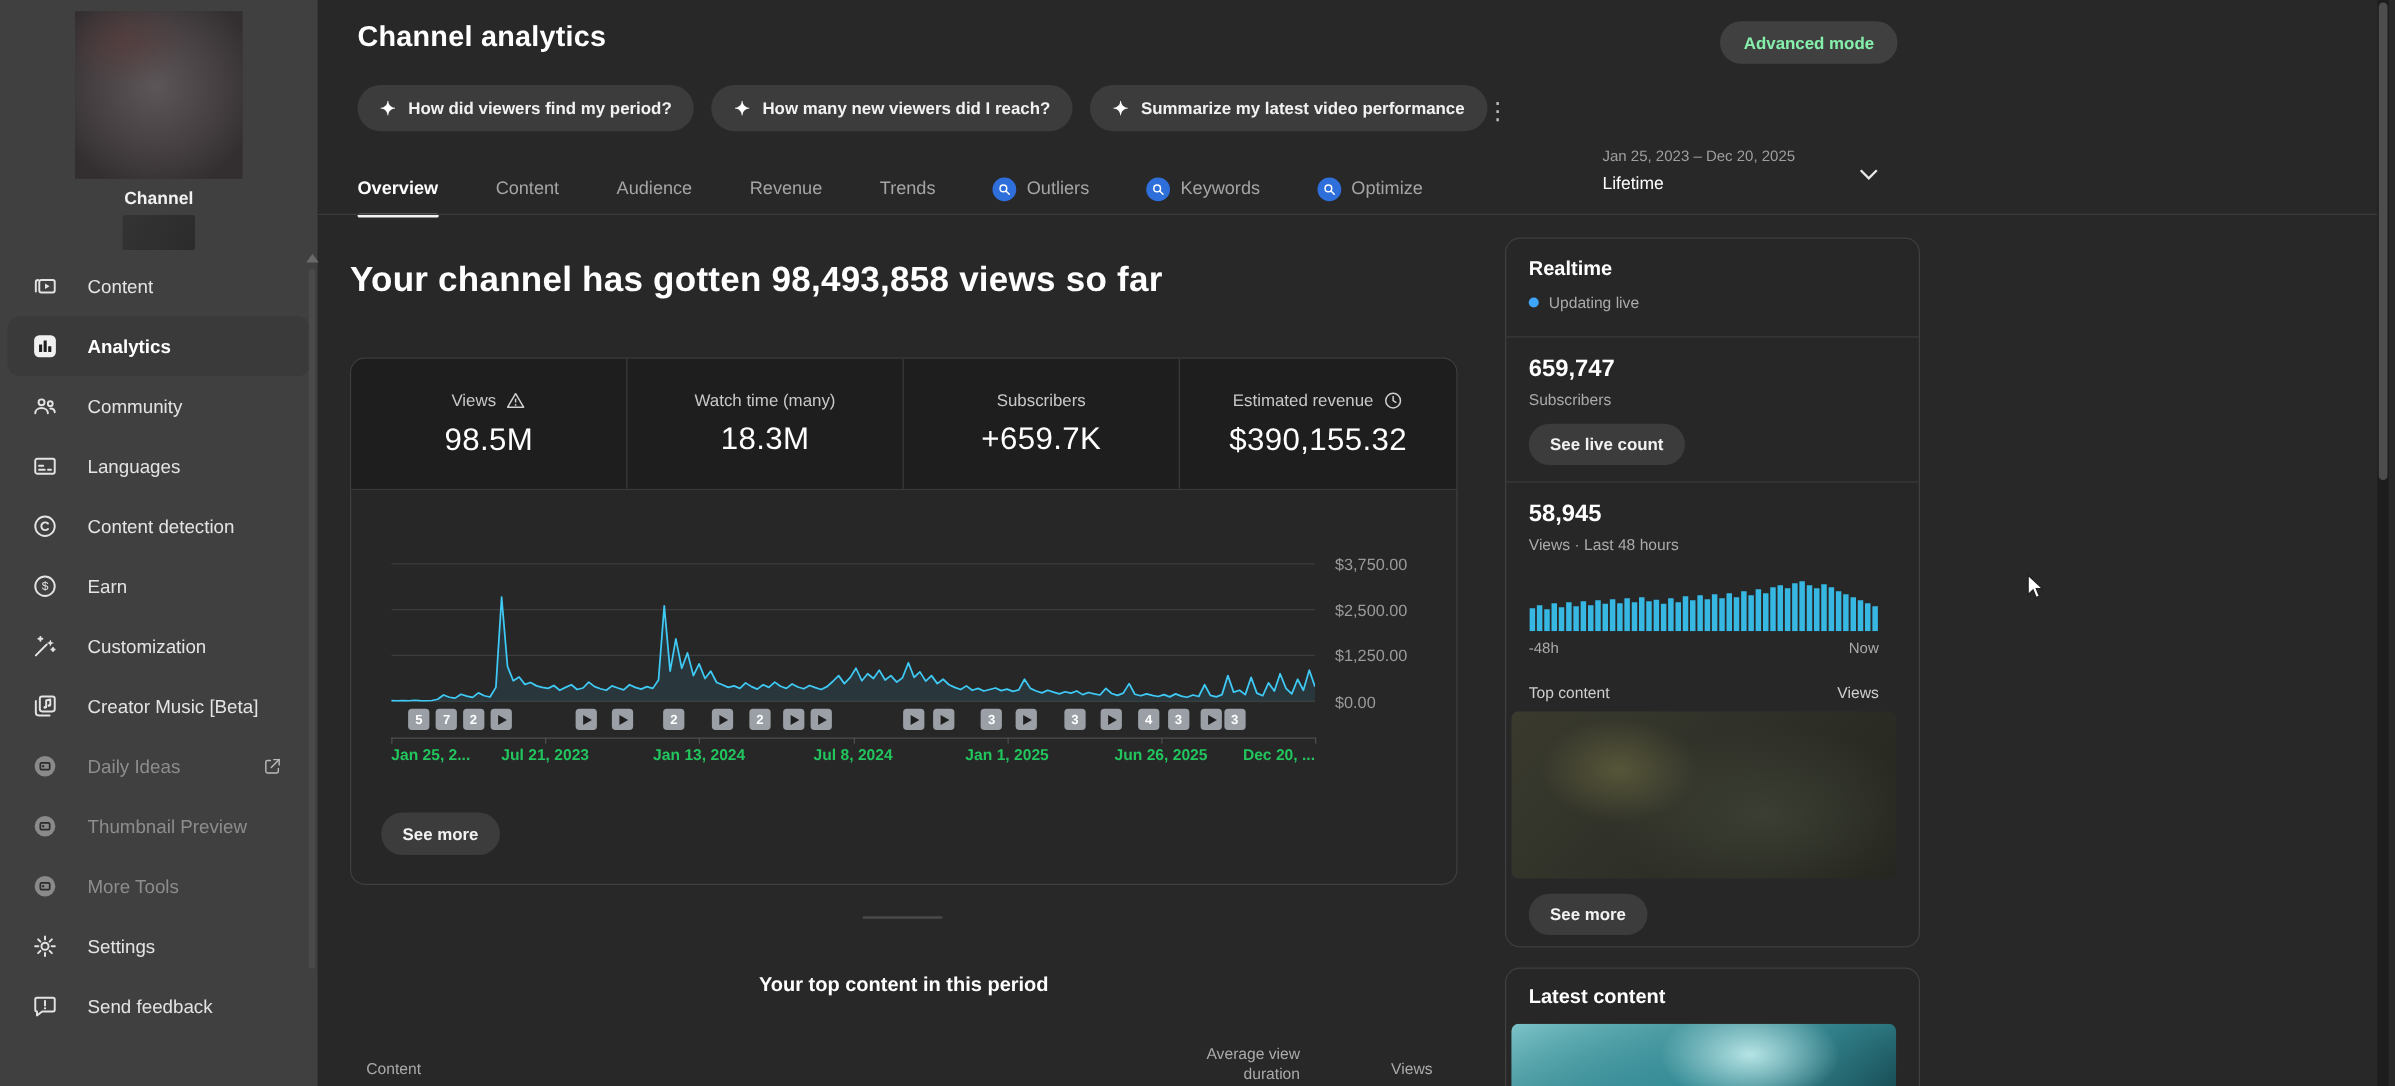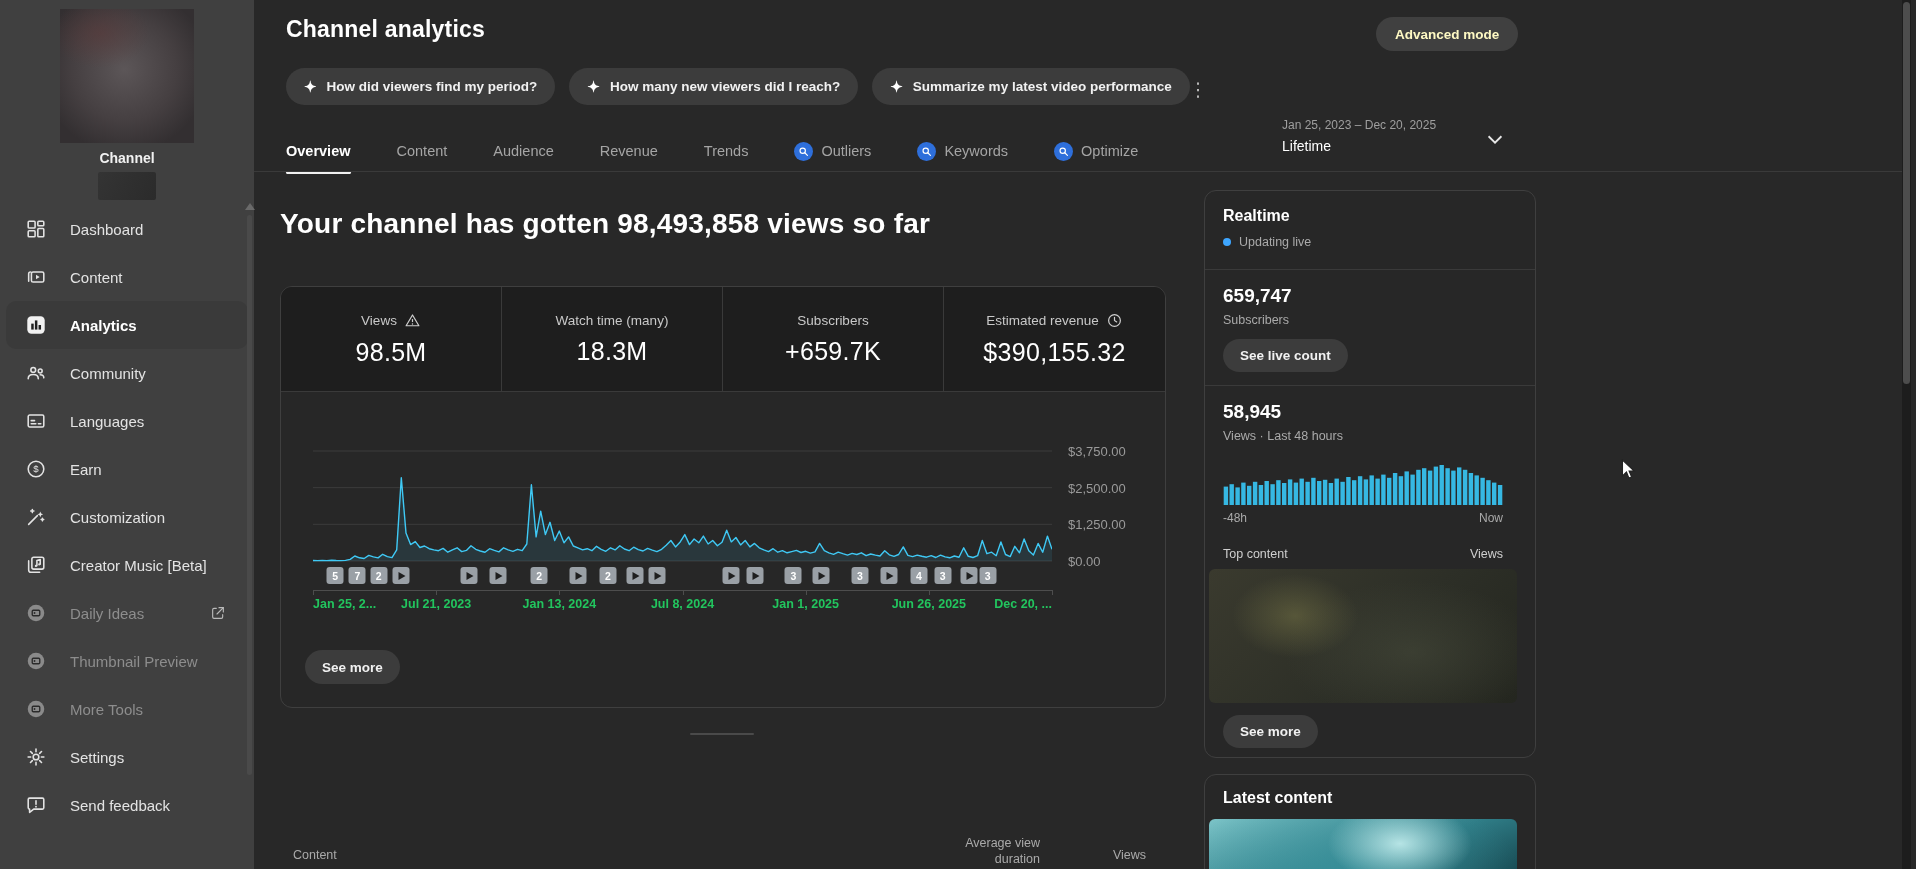--- a/index.html
+++ b/index.html
@@ -29,21 +29,21 @@
 
   
   #page-title { position:absolute; left:286px; top:16px; font-size:23px; font-weight:bold; letter-spacing:.2px; }
   #chips { position:absolute; left:286px; top:68px; display:flex; gap:14px; align-items:center; }
   .chip { height:37px; display:flex; align-items:center; padding:0 18px; border-radius:19px; background:#3c3c3c;
     font-size:13.5px; font-weight:bold; color:#f1f1f1; cursor:pointer; white-space:nowrap; }
   .chip .spark { margin-right:10px; font-size:15px; color:#fff; }
   #kebab-menu { position:absolute; left:1184px; top:72px; width:28px; height:34px; display:flex; align-items:center; justify-content:center;
     color:#bbb; font-size:19px; letter-spacing:0; cursor:pointer; }
   #advanced-mode { position:absolute; left:1376px; top:17px; height:34px; padding:0 19px; border-radius:17px; background:#404040;
-    display:flex; align-items:center; font-size:13.5px; font-weight:bold; color:#fef9c3; cursor:pointer; }
+    display:flex; align-items:center; font-size:13.5px; font-weight:bold; color:#86efac; cursor:pointer; }
   #date-block { position:absolute; left:1282px; top:118px; width:200px; cursor:pointer; }
   #date-range { font-size:12px; color:#9f9f9f; }
   #date-period { font-size:14px; color:#fff; margin-top:6px; }
   #date-chevron { position:absolute; left:1484px; top:128px; width:22px; height:22px; cursor:pointer; }
 
   
   #tabs { position:absolute; left:286px; top:134px; display:flex; gap:46px; height:38px; }
   .tab { display:flex; align-items:center; gap:8px; font-size:14.5px; color:#a5a5a5; cursor:pointer; position:relative; padding-bottom:4px; }
   .tab.active { color:#fff; font-weight:bold; }
   .tab.active::after { content:""; position:absolute; left:0; right:0; bottom:-2px; height:3px; background:#f1f1f1; border-radius:2px; }
@@ -115,31 +115,20 @@
 <div id="app">
 
   <aside id="sidebar">
     <div id="avatar"></div>
     <div id="channel-label">Channel</div>
     <div id="channel-name-blur"></div>
     <nav id="nav">
         <div class="nav-item">
           <span class="nav-icon">
             <svg width="22" height="22" viewBox="0 0 24 24">
-              <rect x="3.5" y="3.5" width="7.5" height="7.5" rx="1" fill="none" stroke="#e3e3e3" stroke-width="1.7" stroke-linecap="round" stroke-linejoin="round"></rect>
-              <rect x="14" y="3.5" width="6.5" height="5" rx="1" fill="none" stroke="#e3e3e3" stroke-width="1.7" stroke-linecap="round" stroke-linejoin="round"></rect>
-              <rect x="3.5" y="14" width="7.5" height="6.5" rx="1" fill="none" stroke="#e3e3e3" stroke-width="1.7" stroke-linecap="round" stroke-linejoin="round"></rect>
-              <rect x="14" y="11.5" width="6.5" height="9" rx="1" fill="none" stroke="#e3e3e3" stroke-width="1.7" stroke-linecap="round" stroke-linejoin="round"></rect>
-            </svg>
-          </span>
-          <span class="nav-label">Dashboard</span>
-        </div>
-        <div class="nav-item">
-          <span class="nav-icon">
-            <svg width="22" height="22" viewBox="0 0 24 24">
               <path d="M4 16.5v-8a2 2 0 0 1 2-2" fill="none" stroke="#e3e3e3" stroke-width="1.7" stroke-linecap="round" stroke-linejoin="round"></path>
               <rect x="7" y="6.5" width="13.5" height="11" rx="1.8" fill="none" stroke="#e3e3e3" stroke-width="1.7" stroke-linecap="round" stroke-linejoin="round"></rect>
               <path d="M12 9.6l4 2.4-4 2.4z" fill="#e3e3e3" stroke="none"></path>
             </svg>
           </span>
           <span class="nav-label">Content</span>
         </div>
         <div class="nav-item active">
           <span class="nav-icon">
             <svg width="22" height="22" viewBox="0 0 24 24">
@@ -165,20 +154,29 @@
         <div class="nav-item">
           <span class="nav-icon">
             <svg width="22" height="22" viewBox="0 0 24 24">
               <rect x="3.5" y="5.5" width="17" height="13" rx="1.6" fill="none" stroke="#e3e3e3" stroke-width="1.7" stroke-linecap="round" stroke-linejoin="round"></rect>
               <path d="M6.8 11.6h3.6" fill="none" stroke="#e3e3e3" stroke-width="1.7" stroke-linecap="round" stroke-linejoin="round"></path>
               <path d="M6.8 15h5" fill="none" stroke="#e3e3e3" stroke-width="1.7" stroke-linecap="round" stroke-linejoin="round"></path>
               <path d="M14.6 15h2.6" fill="none" stroke="#e3e3e3" stroke-width="1.7" stroke-linecap="round" stroke-linejoin="round"></path>
             </svg>
           </span>
           <span class="nav-label">Languages</span>
+        </div>
+        <div class="nav-item">
+          <span class="nav-icon">
+            <svg width="22" height="22" viewBox="0 0 24 24">
+              <circle cx="12" cy="12" r="8.5" fill="none" stroke="#e3e3e3" stroke-width="1.7" stroke-linecap="round" stroke-linejoin="round"></circle>
+              <path d="M14.6 9.6a3.4 3.4 0 1 0 0 4.8" fill="none" stroke="#e3e3e3" stroke-width="1.7" stroke-linecap="round" stroke-linejoin="round"></path>
+            </svg>
+          </span>
+          <span class="nav-label">Content detection</span>
         </div>
         <div class="nav-item">
           <span class="nav-icon">
             <svg width="22" height="22" viewBox="0 0 24 24">
               <circle cx="12" cy="12" r="8.5" fill="none" stroke="#e3e3e3" stroke-width="1.7" stroke-linecap="round" stroke-linejoin="round"></circle>
               <text x="12" y="15.6" font-size="10.5" text-anchor="middle" fill="#e3e3e3" font-family="Liberation Sans, sans-serif">$</text>
             </svg>
           </span>
           <span class="nav-label">Earn</span>
         </div>
@@ -472,20 +470,21 @@
         <div class="x-label" style="left: 524.667px; transform: translateX(-50%);">Jan 1, 2025</div>
         <div class="x-tick" style="left: 647.833px;"></div>
         <div class="x-label" style="left: 647.833px; transform: translateX(-50%);">Jun 26, 2025</div>
         <div class="x-tick" style="left: 771px;"></div>
         <div class="x-label" style="left: 771px; transform: translateX(-100%);">Dec 20, ...</div>
       </div>
     <div id="see-more-main" class="pill-btn">See more</div>
   </div>
 
   <div id="section-divider"></div>
+  <div id="top-content-title">Your top content in this period</div>
   <div id="tc-col-content">Content</div>
   <div id="tc-col-avd">Average view duration</div>
   <div id="tc-col-views">Views</div>
 
   <section class="side-card" id="realtime-card">
     <div id="rt-title">Realtime</div>
     <div id="rt-status">
       <span id="rt-dot"></span>
       <span>Updating live</span>
     </div>

